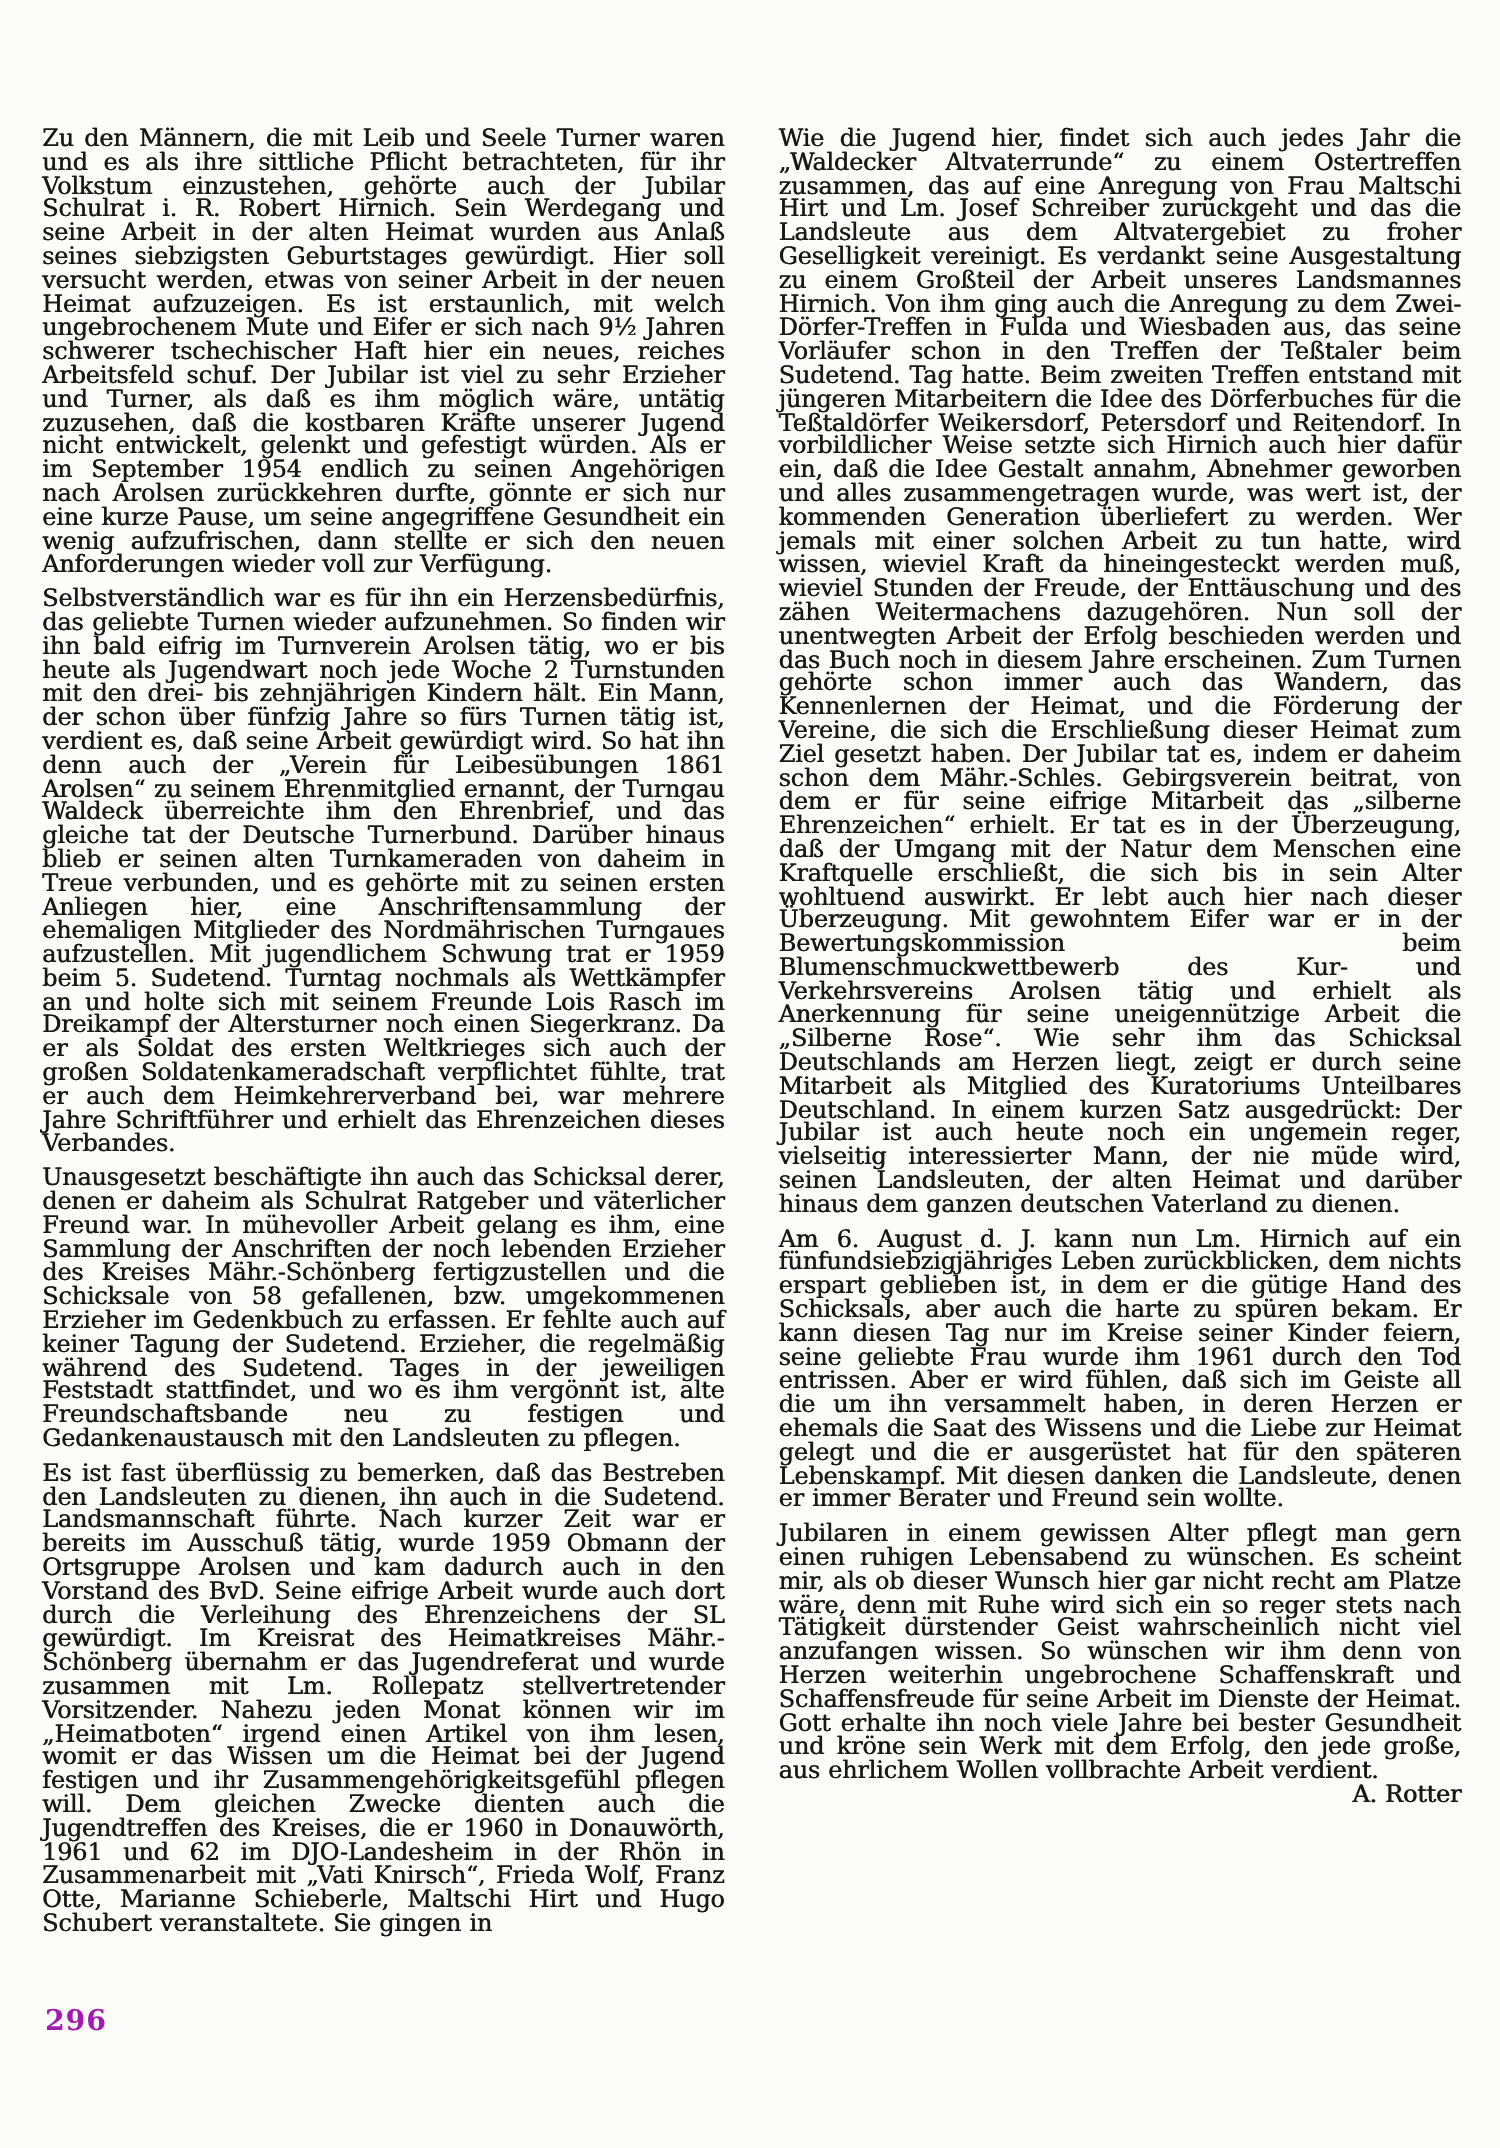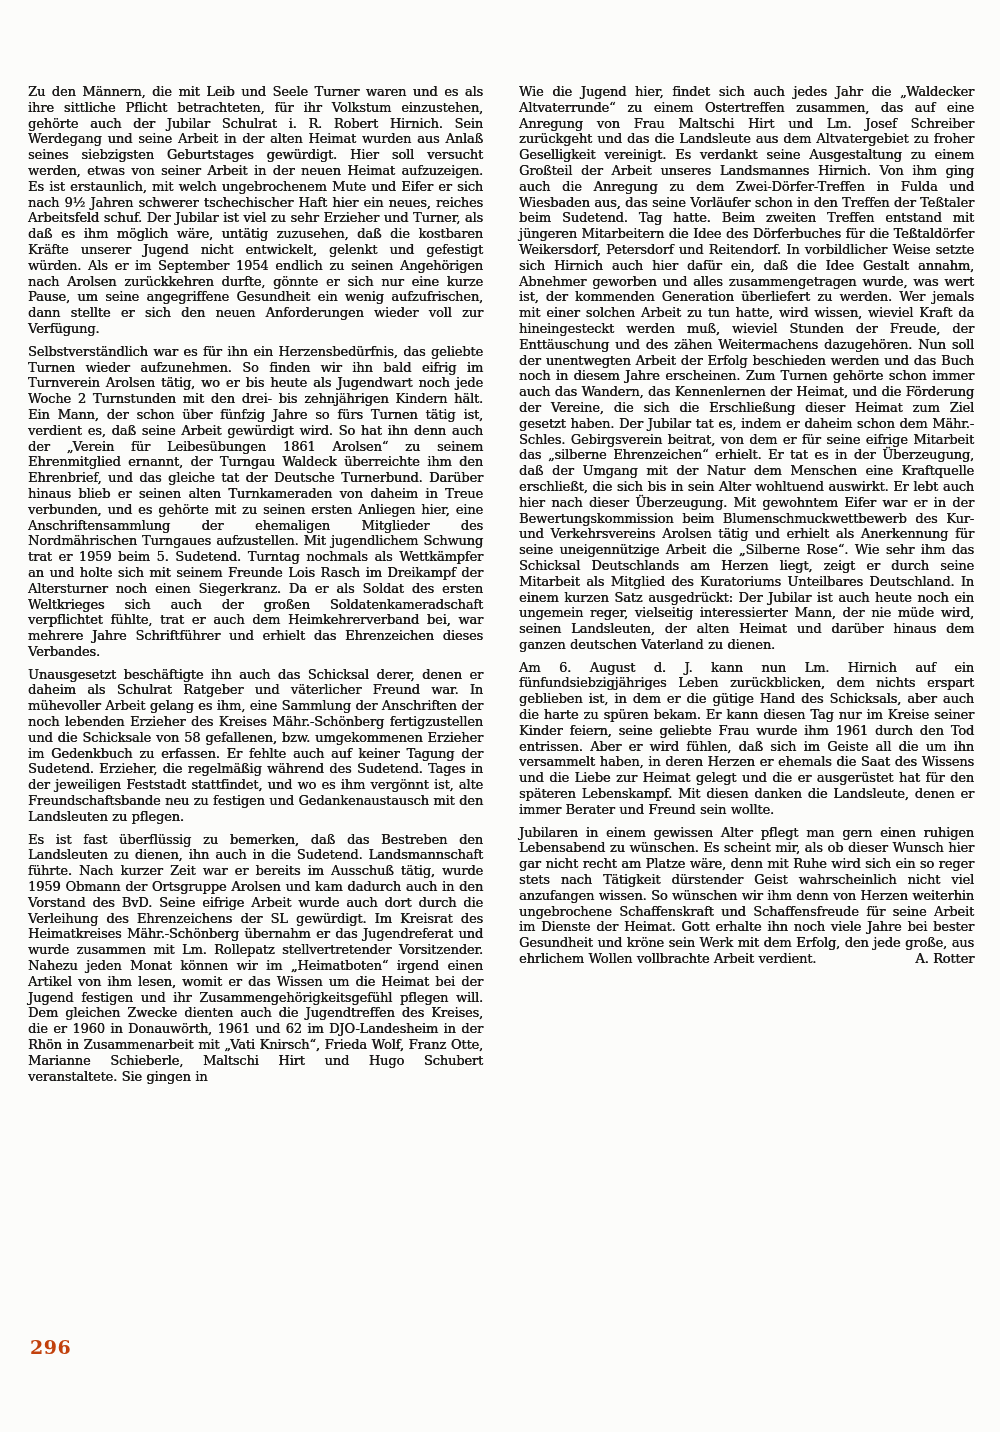--- a/index.html
+++ b/index.html
@@ -21,42 +21,42 @@
     display: flex;
     padding: 84px 27px 0 28px;
     gap: 36px;
   }
   .col {
     width: 455px;
     flex: 0 0 455px;
   }
   .col p {
     margin: 0 0 7px 0;
-    font-size: 13px;
+    font-size: 16px;
     line-height: 15.8px;
     color: #191817;
     text-align: justify;
     letter-spacing: -0.15px;
     word-spacing: 0.5px;
     hyphens: auto;
     -webkit-hyphens: auto;
     text-shadow: 0.35px 0 0 currentColor; 
   }
   .closing .sig {
     float: right;
     text-shadow: 0.5px 0 0 currentColor;
     margin-left: 13px;
   }
   .page-number {
     position: absolute;
     left: 30px;
     top: 1336px;
     font-size: 19px;
     font-weight: bold;
-    color: #c2410c;
+    color: #a21caf;
     letter-spacing: 0.5px;
   }
 </style>
 </head>
 <body>
 
 <div class="page">
   <div class="content">
 
     <div class="col">

